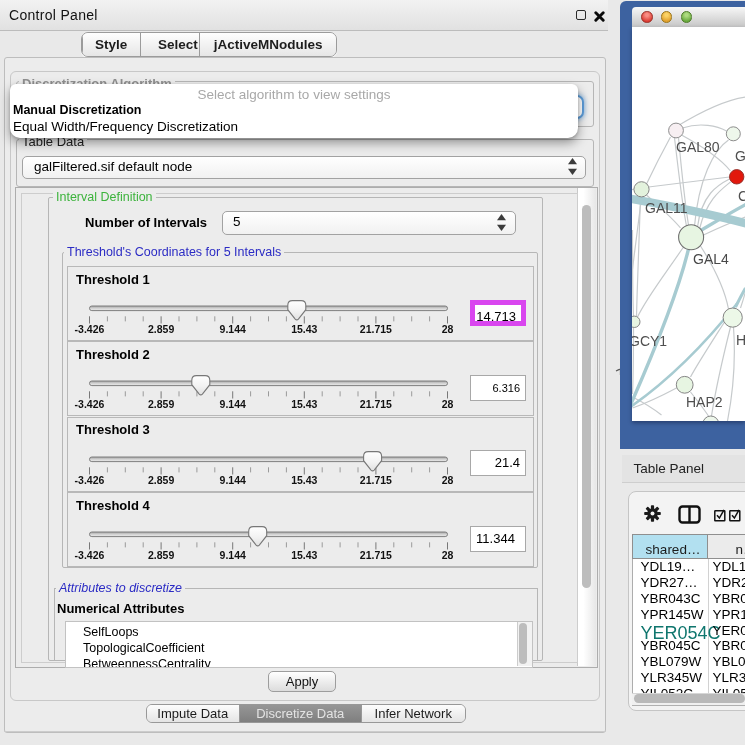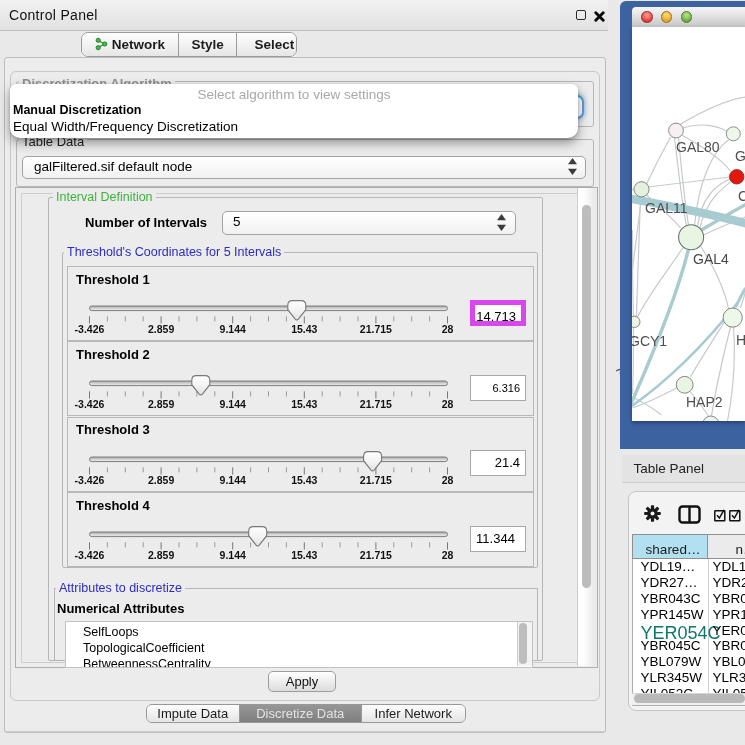--- a/index.html
+++ b/index.html
@@ -10,28 +10,23 @@
 </style></head><body>
 
 <div class="abs" style="left:0;top:0;width:608px;height:30px;
   background:linear-gradient(#f2f2f2,#e1e1e1);border-bottom:1px solid #bcbcbc;"></div>
 <div class="abs" style="left:9px;top:7px;font-size:14px;letter-spacing:0.3px;color:#111;">Control Panel</div>
 <div class="abs" style="left:576px;top:10px;width:7.5px;height:7.5px;border:1.7px solid #2a2a2a;border-radius:2px;"></div>
 <svg class="abs" style="left:594px;top:11px;" width="11" height="11" viewBox="0 0 11 11">
  <path d="M1.8 1.8 L9.2 9.2 M9.2 1.8 L1.8 9.2" stroke="#0a0a0a" stroke-width="2.9" stroke-linecap="round"></path>
 </svg>
 <div class="abs" style="left:80.7px;top:31.5px;height:23.5px;border:1px solid #9b9b9b;border-radius:7px;overflow:hidden;display:flex;box-shadow:0 0.5px 1px rgba(255,255,255,.8);">
-    <div style="width:96.5px;background:linear-gradient(#fefefe,#e6e6e6);color:#1d1d1d;font-size:13.5px;font-weight:bold;display:flex;align-items:center;justify-content:center;box-sizing:border-box;"><svg width="13" height="14" viewBox="0 0 13 14" style="margin-right:4px;">
-        <path d="M3.2 3.5 L9.5 7 M3.2 10.5 L9.5 7" stroke="#2f8f2f" stroke-width="1.2" fill="none"></path>
-        <circle cx="3.2" cy="3.3" r="2.1" fill="#49b84f" stroke="#1c7a22" stroke-width="0.9"></circle>
-        <circle cx="3.2" cy="10.7" r="2.1" fill="#49b84f" stroke="#1c7a22" stroke-width="0.9"></circle>
-        <circle cx="9.8" cy="7" r="2.1" fill="#49b84f" stroke="#1c7a22" stroke-width="0.9"></circle>
-      </svg>Network</div>
     <div style="width:58.1px;background:linear-gradient(#fefefe,#e6e6e6);border-left:1px solid #9b9b9b;color:#1d1d1d;font-size:13.5px;font-weight:bold;display:flex;align-items:center;justify-content:center;box-sizing:border-box;">Style</div>
     <div style="width:59.3px;background:linear-gradient(#fefefe,#e6e6e6);border-left:1px solid #9b9b9b;color:#1d1d1d;font-size:13.5px;font-weight:bold;display:flex;align-items:center;justify-content:center;box-sizing:border-box;padding-left:16px;">Select</div>
+    <div style="width:136.9px;background:linear-gradient(#fefefe,#e6e6e6);border-left:1px solid #9b9b9b;color:#1d1d1d;font-size:13.5px;font-weight:bold;display:flex;align-items:center;justify-content:center;box-sizing:border-box;">jActiveMNodules</div>
   </div>
 <div class="abs" style="left:3.5px;top:56.5px;width:600px;height:674px;border:1px solid #bdbdbd;border-radius:3px;background:#ececec;"></div>
 <div class="abs" style="left:10px;top:70.5px;width:588px;height:628px;border:1px solid #c8c8c8;border-radius:6px;background:#ececec;"></div>
 
 <div class="abs" style="left:16px;top:81px;width:576px;height:44px;border:1px solid #b6b6b6;border-radius:3px;"></div>
 <div class="lbl" style="left:19px;top:76px;font-size:13px;font-weight:bold;color:#8f8f8f;">Discretization Algorithm</div>
 <div class="abs" style="left:22px;top:94.5px;width:562px;height:24px;box-sizing:border-box;background:#fff;border:2.5px solid #5b9bd8;border-radius:7px;box-shadow:0 0 4px 1px rgba(85,152,216,.6);"></div>
 
 <div class="abs" style="left:10px;top:84px;width:568px;height:54px;background:#fff;z-index:40;
   border-radius:6px 6px 10px 10px;box-shadow:0 5px 11px rgba(0,0,0,.38),0 1px 3px rgba(0,0,0,.18);"></div>
@@ -212,21 +207,21 @@
     <text x="94.1" y="66.5" text-anchor="middle" font-size="10.5" font-weight="bold" fill="#111" font-family="Liberation Sans, sans-serif">2.859</text>
     <text x="165.7" y="66.5" text-anchor="middle" font-size="10.5" font-weight="bold" fill="#111" font-family="Liberation Sans, sans-serif">9.144</text>
     <text x="237.3" y="66.5" text-anchor="middle" font-size="10.5" font-weight="bold" fill="#111" font-family="Liberation Sans, sans-serif">15.43</text>
     <text x="308.9" y="66.5" text-anchor="middle" font-size="10.5" font-weight="bold" fill="#111" font-family="Liberation Sans, sans-serif">21.715</text>
     <text x="380.5" y="66.5" text-anchor="middle" font-size="10.5" font-weight="bold" fill="#111" font-family="Liberation Sans, sans-serif">28</text>
  <path d="M 181.7,39.2 L 181.7,43.7 L 189.1,53.1 Q 190.7,54.7 192.29999999999998,53.1 L 199.7,43.7 L 199.7,39.2 Q 199.7,34.6 195.1,34.6 L 186.29999999999998,34.6 Q 181.7,34.6 181.7,39.2 Z" fill="url(#thg)" stroke="#777" stroke-width="1.1"></path>
 </svg>
 <div class="abs" style="left:470px;top:525.8px;width:56px;height:26px;box-sizing:border-box;background:#fff;border:1px solid #a8a8a8;font-size:13px;color:#000;text-align:center;line-height:24px;padding-right:5px;">11.344</div>
 
 <div class="abs" style="left:53.5px;top:588px;width:482.5px;height:72px;border:1px solid #b6b6b6;border-bottom:none;"></div>
-<div class="lbl" style="left:56px;top:581px;font-size:12.5px;color:#2b2bc4;">Attributes to discretize</div>
+<div class="lbl" style="left:56px;top:581px;font-size:12.5px;color:#2b2bc4;font-style:italic;">Attributes to discretize</div>
 <div class="abs" style="left:57px;top:601px;font-size:13px;font-weight:bold;color:#000;">Numerical Attributes</div>
 <div class="abs" style="left:65px;top:620.5px;width:465.5px;height:45.5px;background:#fff;border:1px solid #c2c2c2;overflow:hidden;">
   <div style="padding:2px 0 0 17px;font-size:12.5px;color:#000;line-height:16.4px;">SelfLoops<br>TopologicalCoefficient<br>BetweennessCentrality</div>
 </div>
 <div class="abs" style="left:516.5px;top:621.5px;width:14px;height:44px;background:#f2f2f2;border-left:1px solid #ccc;"></div>
 <div class="abs" style="left:518.5px;top:622.5px;width:8px;height:41px;border-radius:4px;background:#bdbdbd;"></div>
 
 <div class="abs" style="left:268px;top:671px;width:66px;height:19px;border:1px solid #9d9d9d;border-radius:5px;background:linear-gradient(#ffffff,#dcdcdc);font-size:13px;color:#111;text-align:center;line-height:19px;">Apply</div>
 <div class="abs" style="left:145.5px;top:704px;height:16.5px;border:1px solid #989898;border-radius:6px;overflow:hidden;display:flex;">
   <div style="width:92.5px;background:linear-gradient(#fdfdfd,#e4e4e4);color:#1c1c1c;font-size:13px;display:flex;align-items:center;justify-content:center;box-sizing:border-box;">Impute Data</div>

